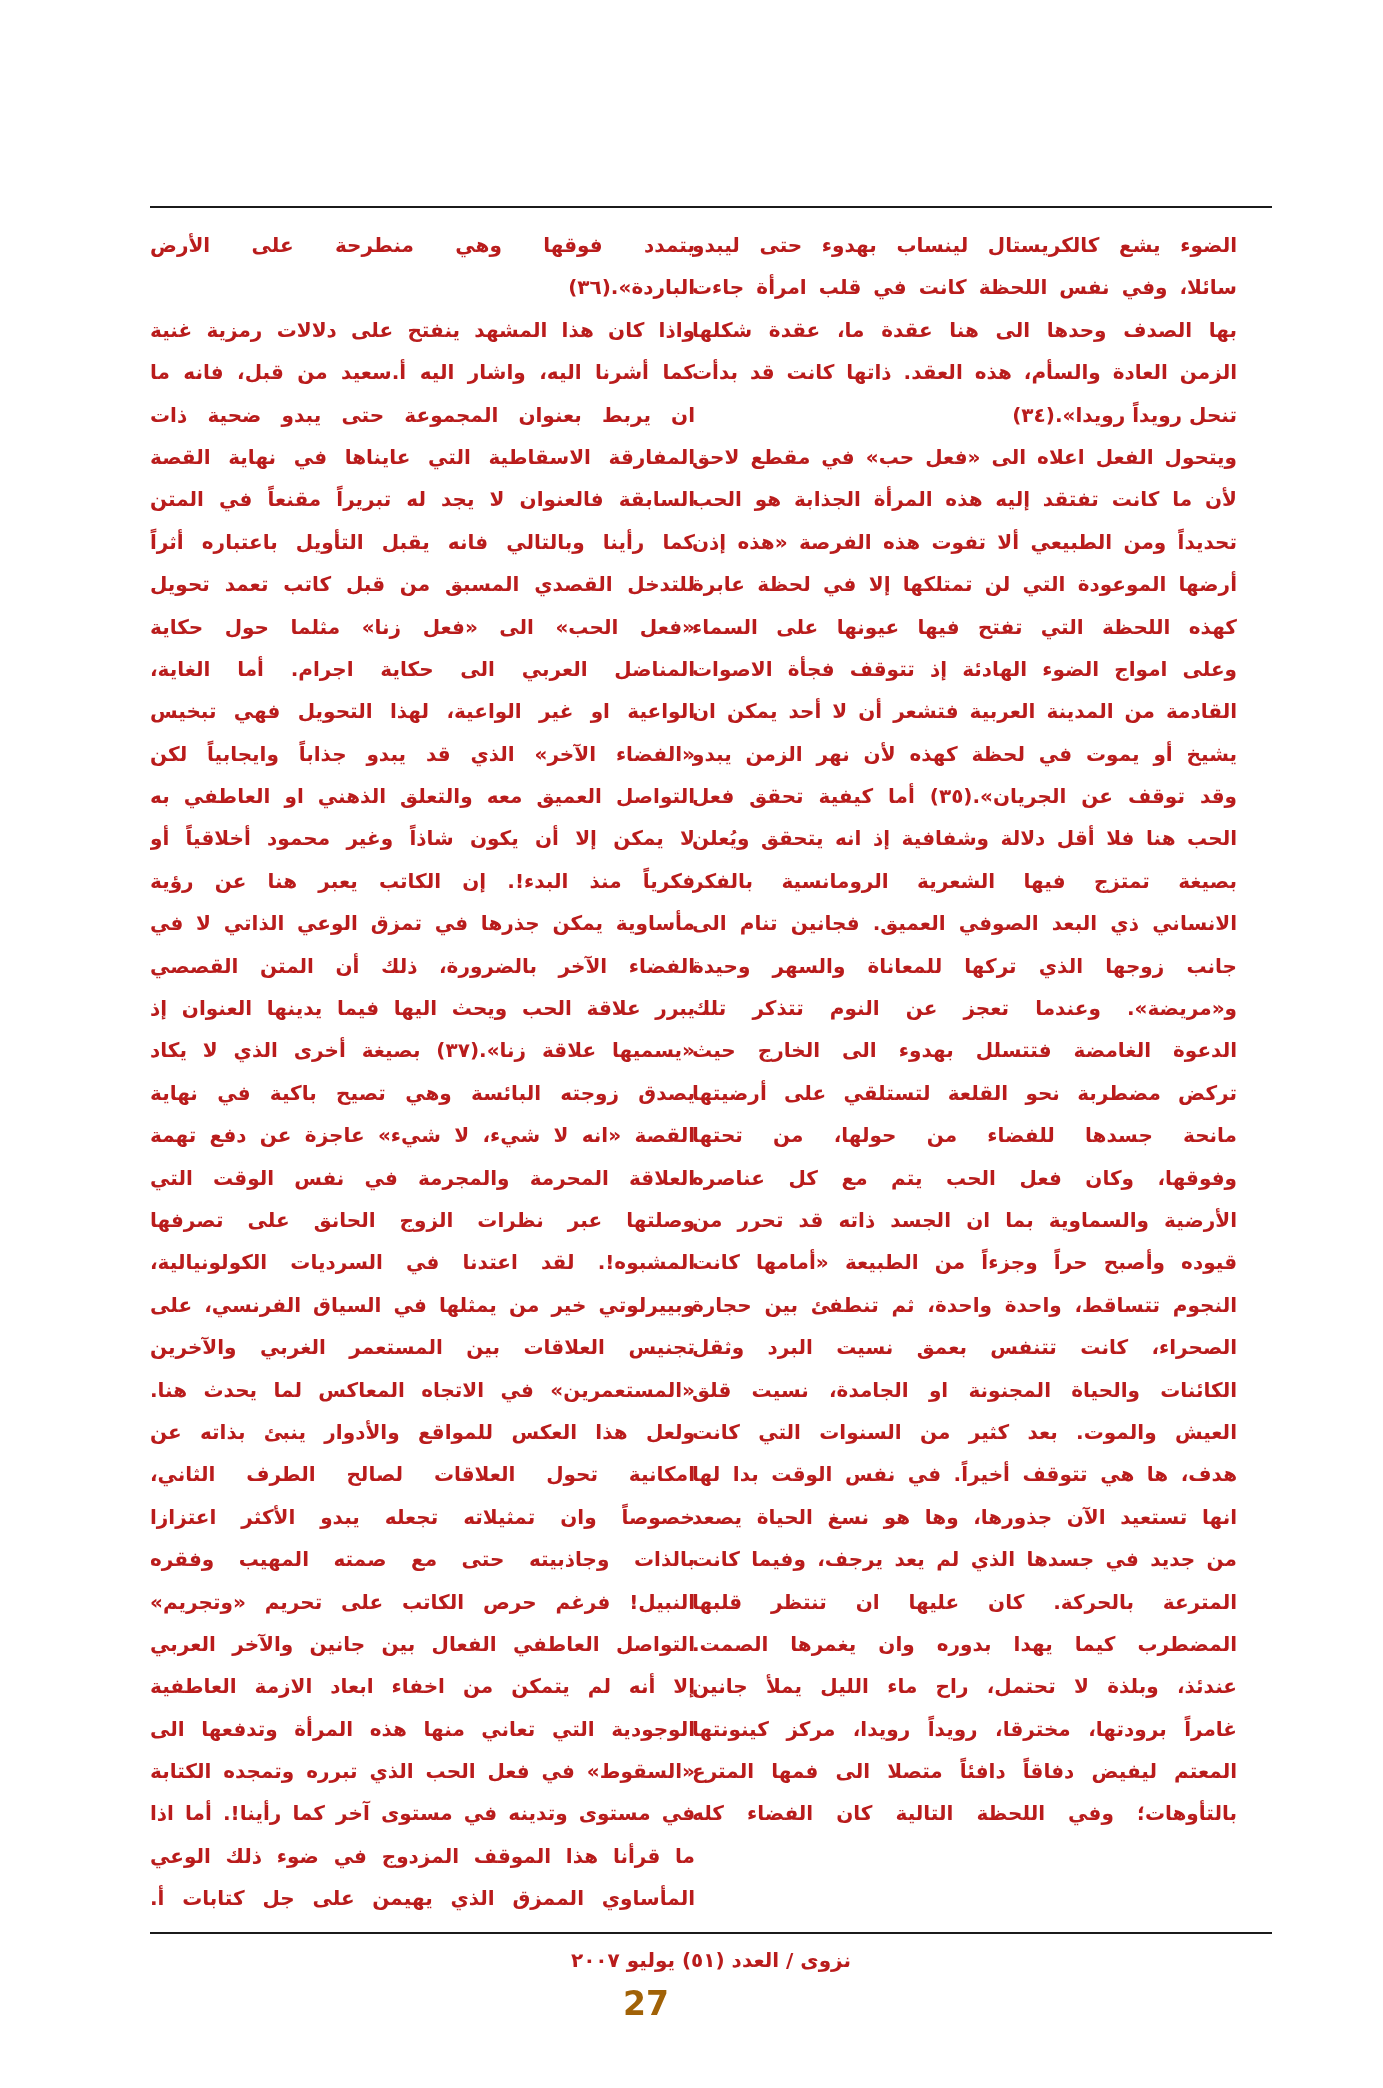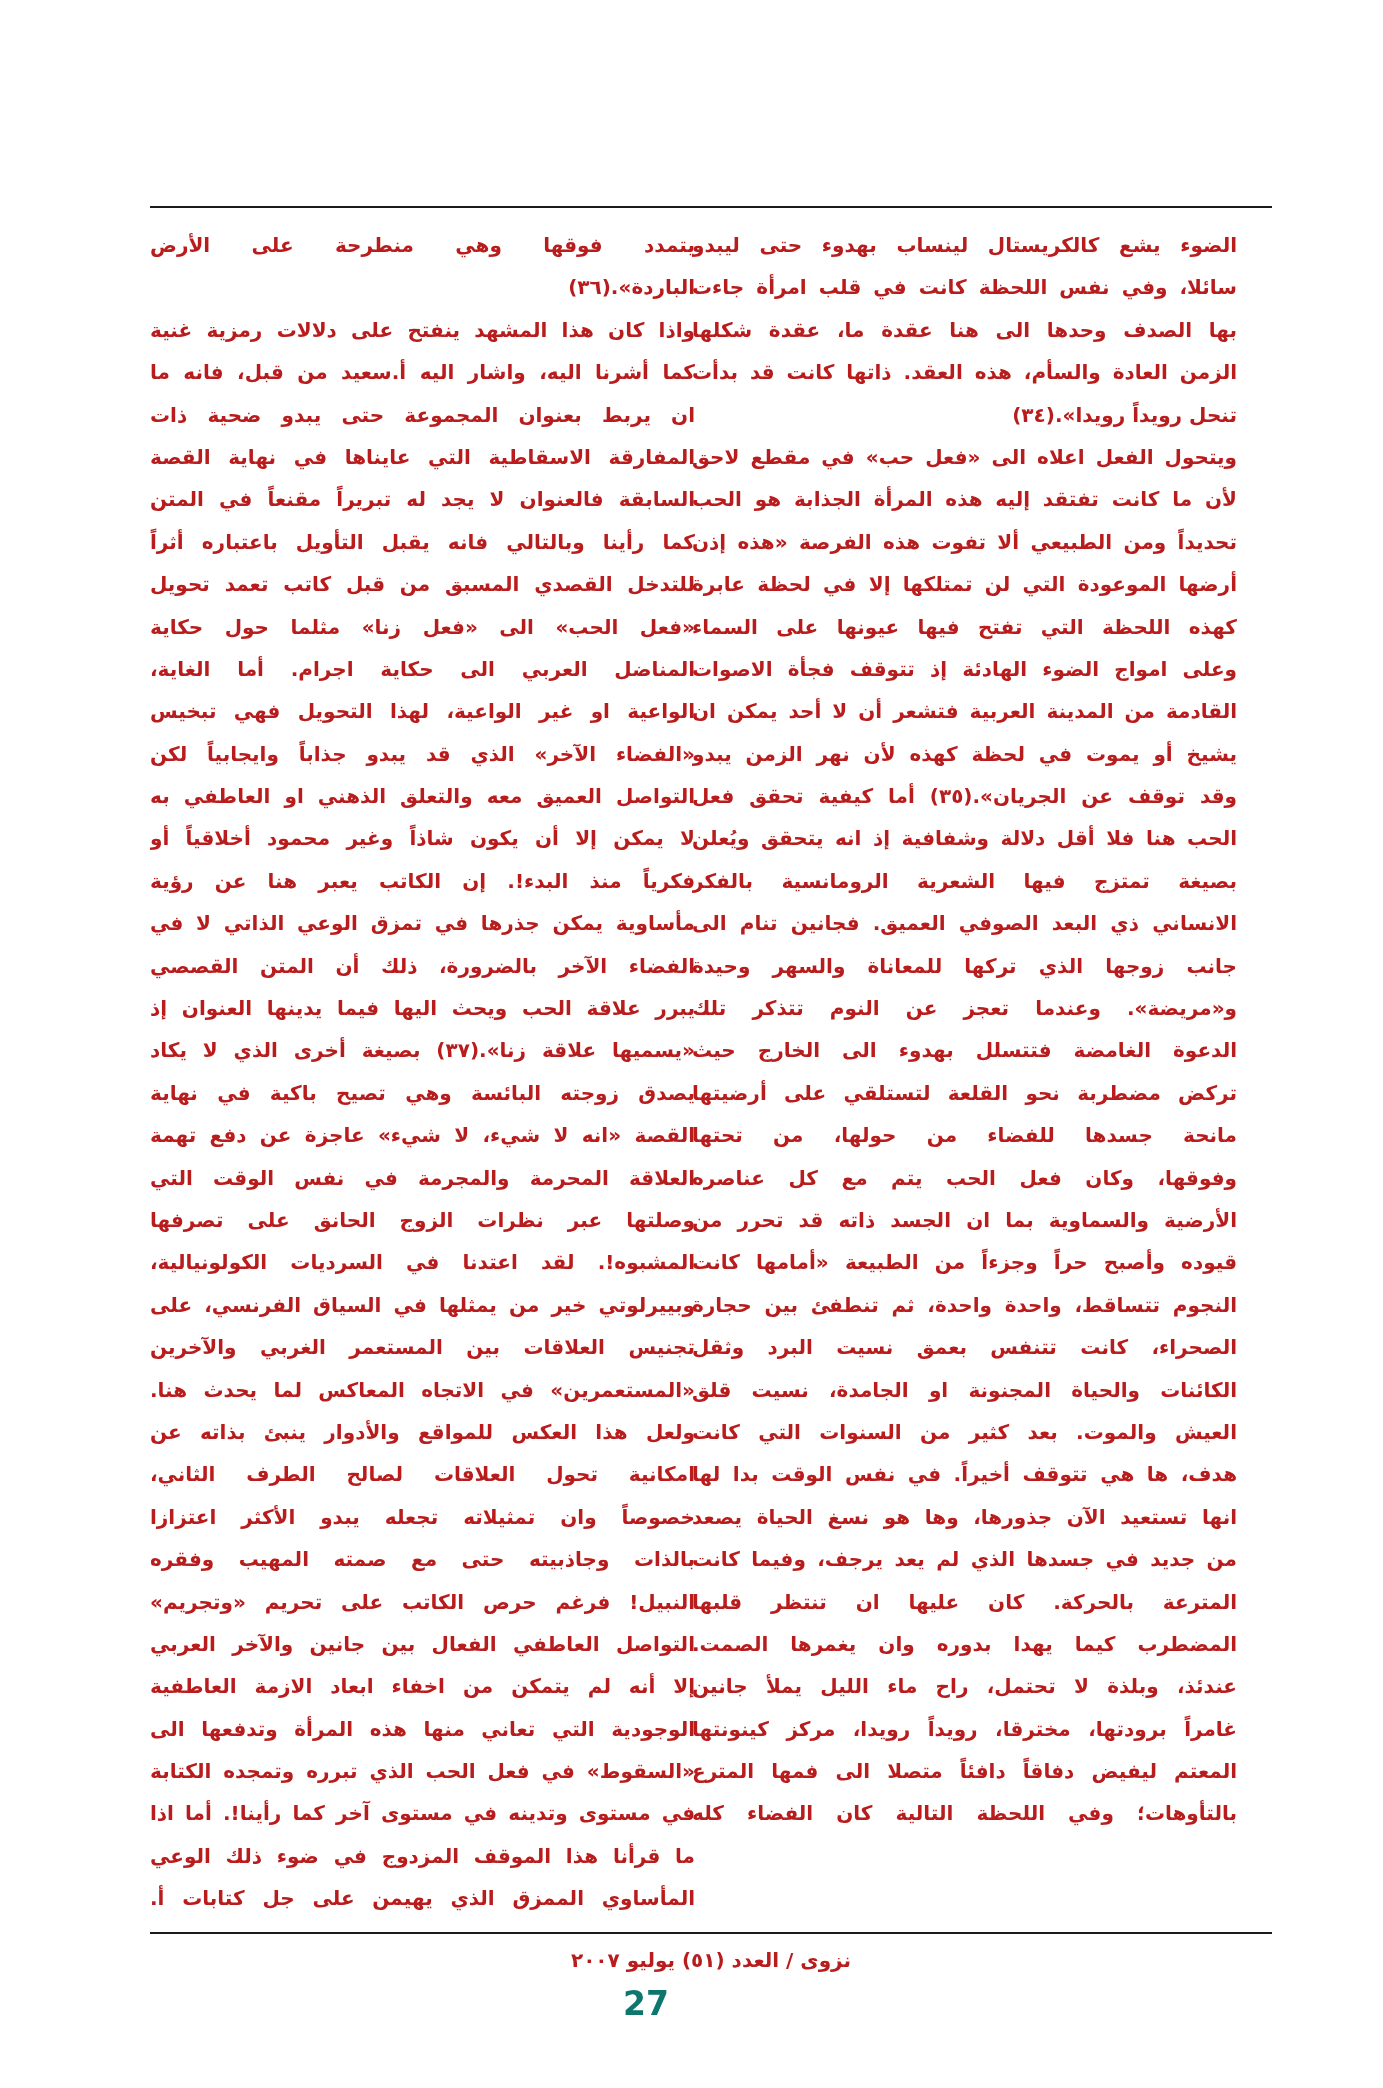--- a/index.html
+++ b/index.html
@@ -59,21 +59,21 @@
     color: #b91c1c;
   }
   .footer-pagenum {
     position: absolute;
     left: 596px;
     top: 1984px;
     width: 100px;
     text-align: center;
     font-size: 33px;
     font-weight: bold;
-    color: #0f766e;
+    color: #a16207;
     font-family: "DejaVu Sans", sans-serif;
   }
 </style>
 </head>
 <body>
 
 <div class="page">
 
   <div class="rule rule-top"></div>
 

